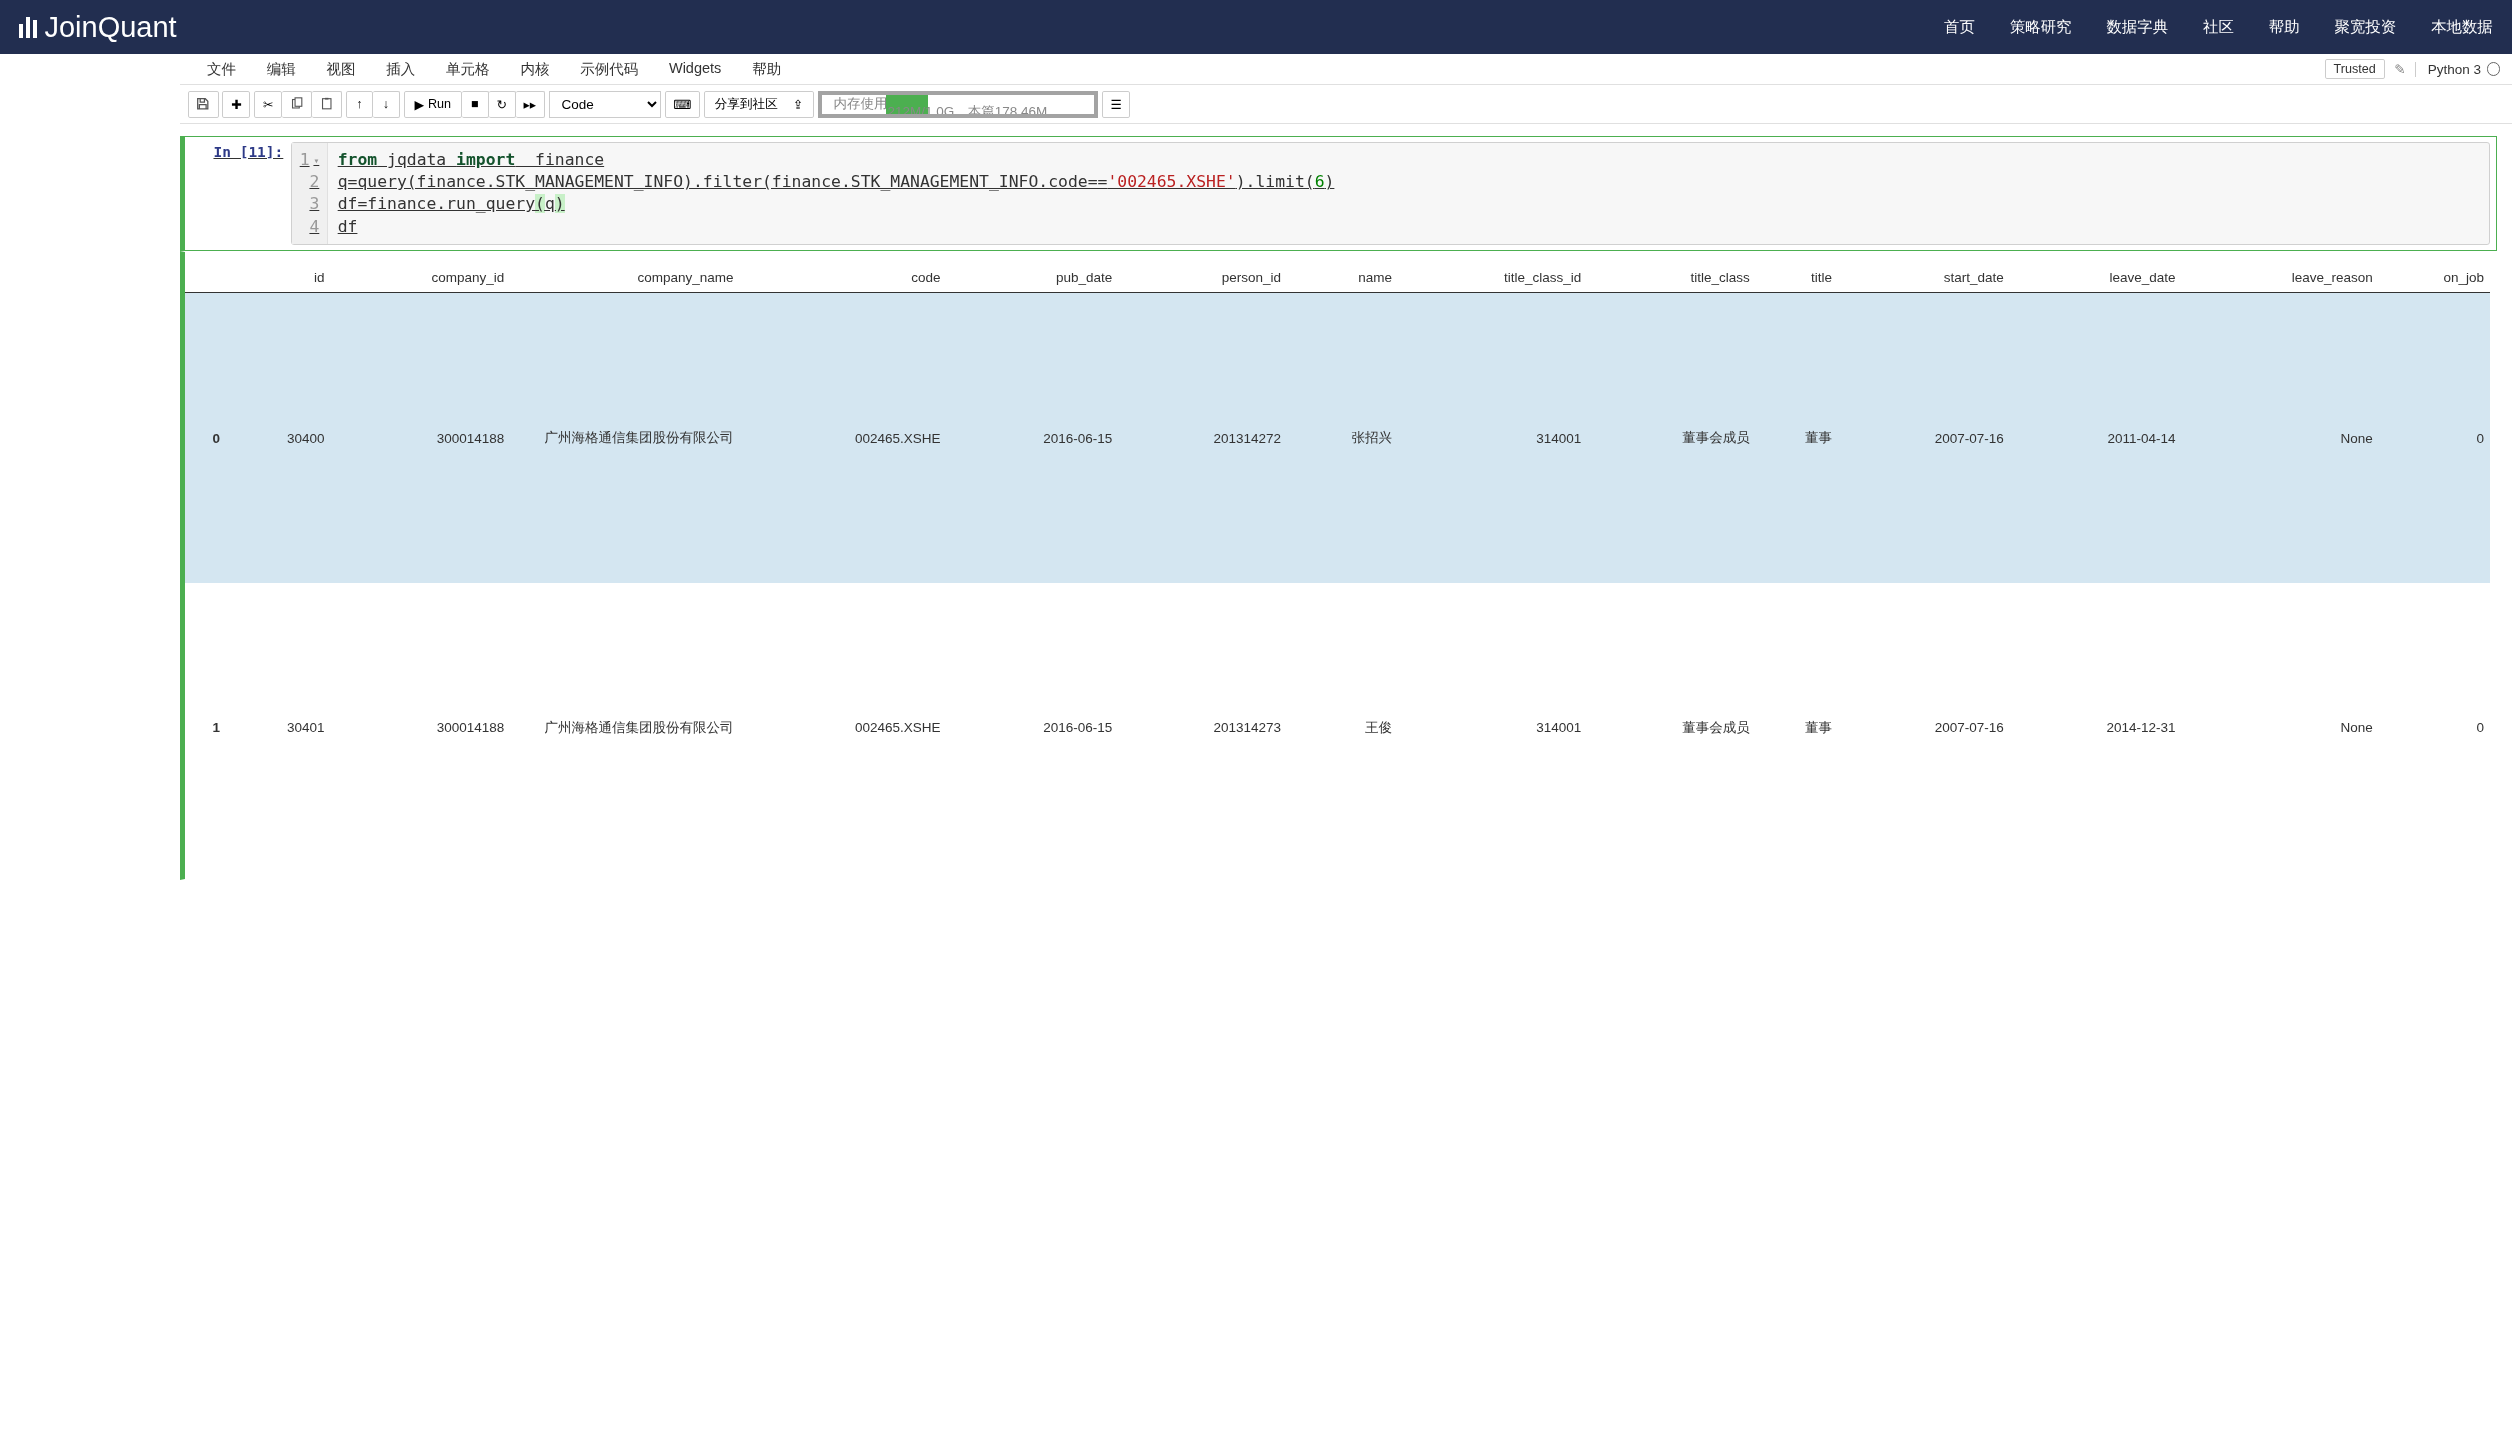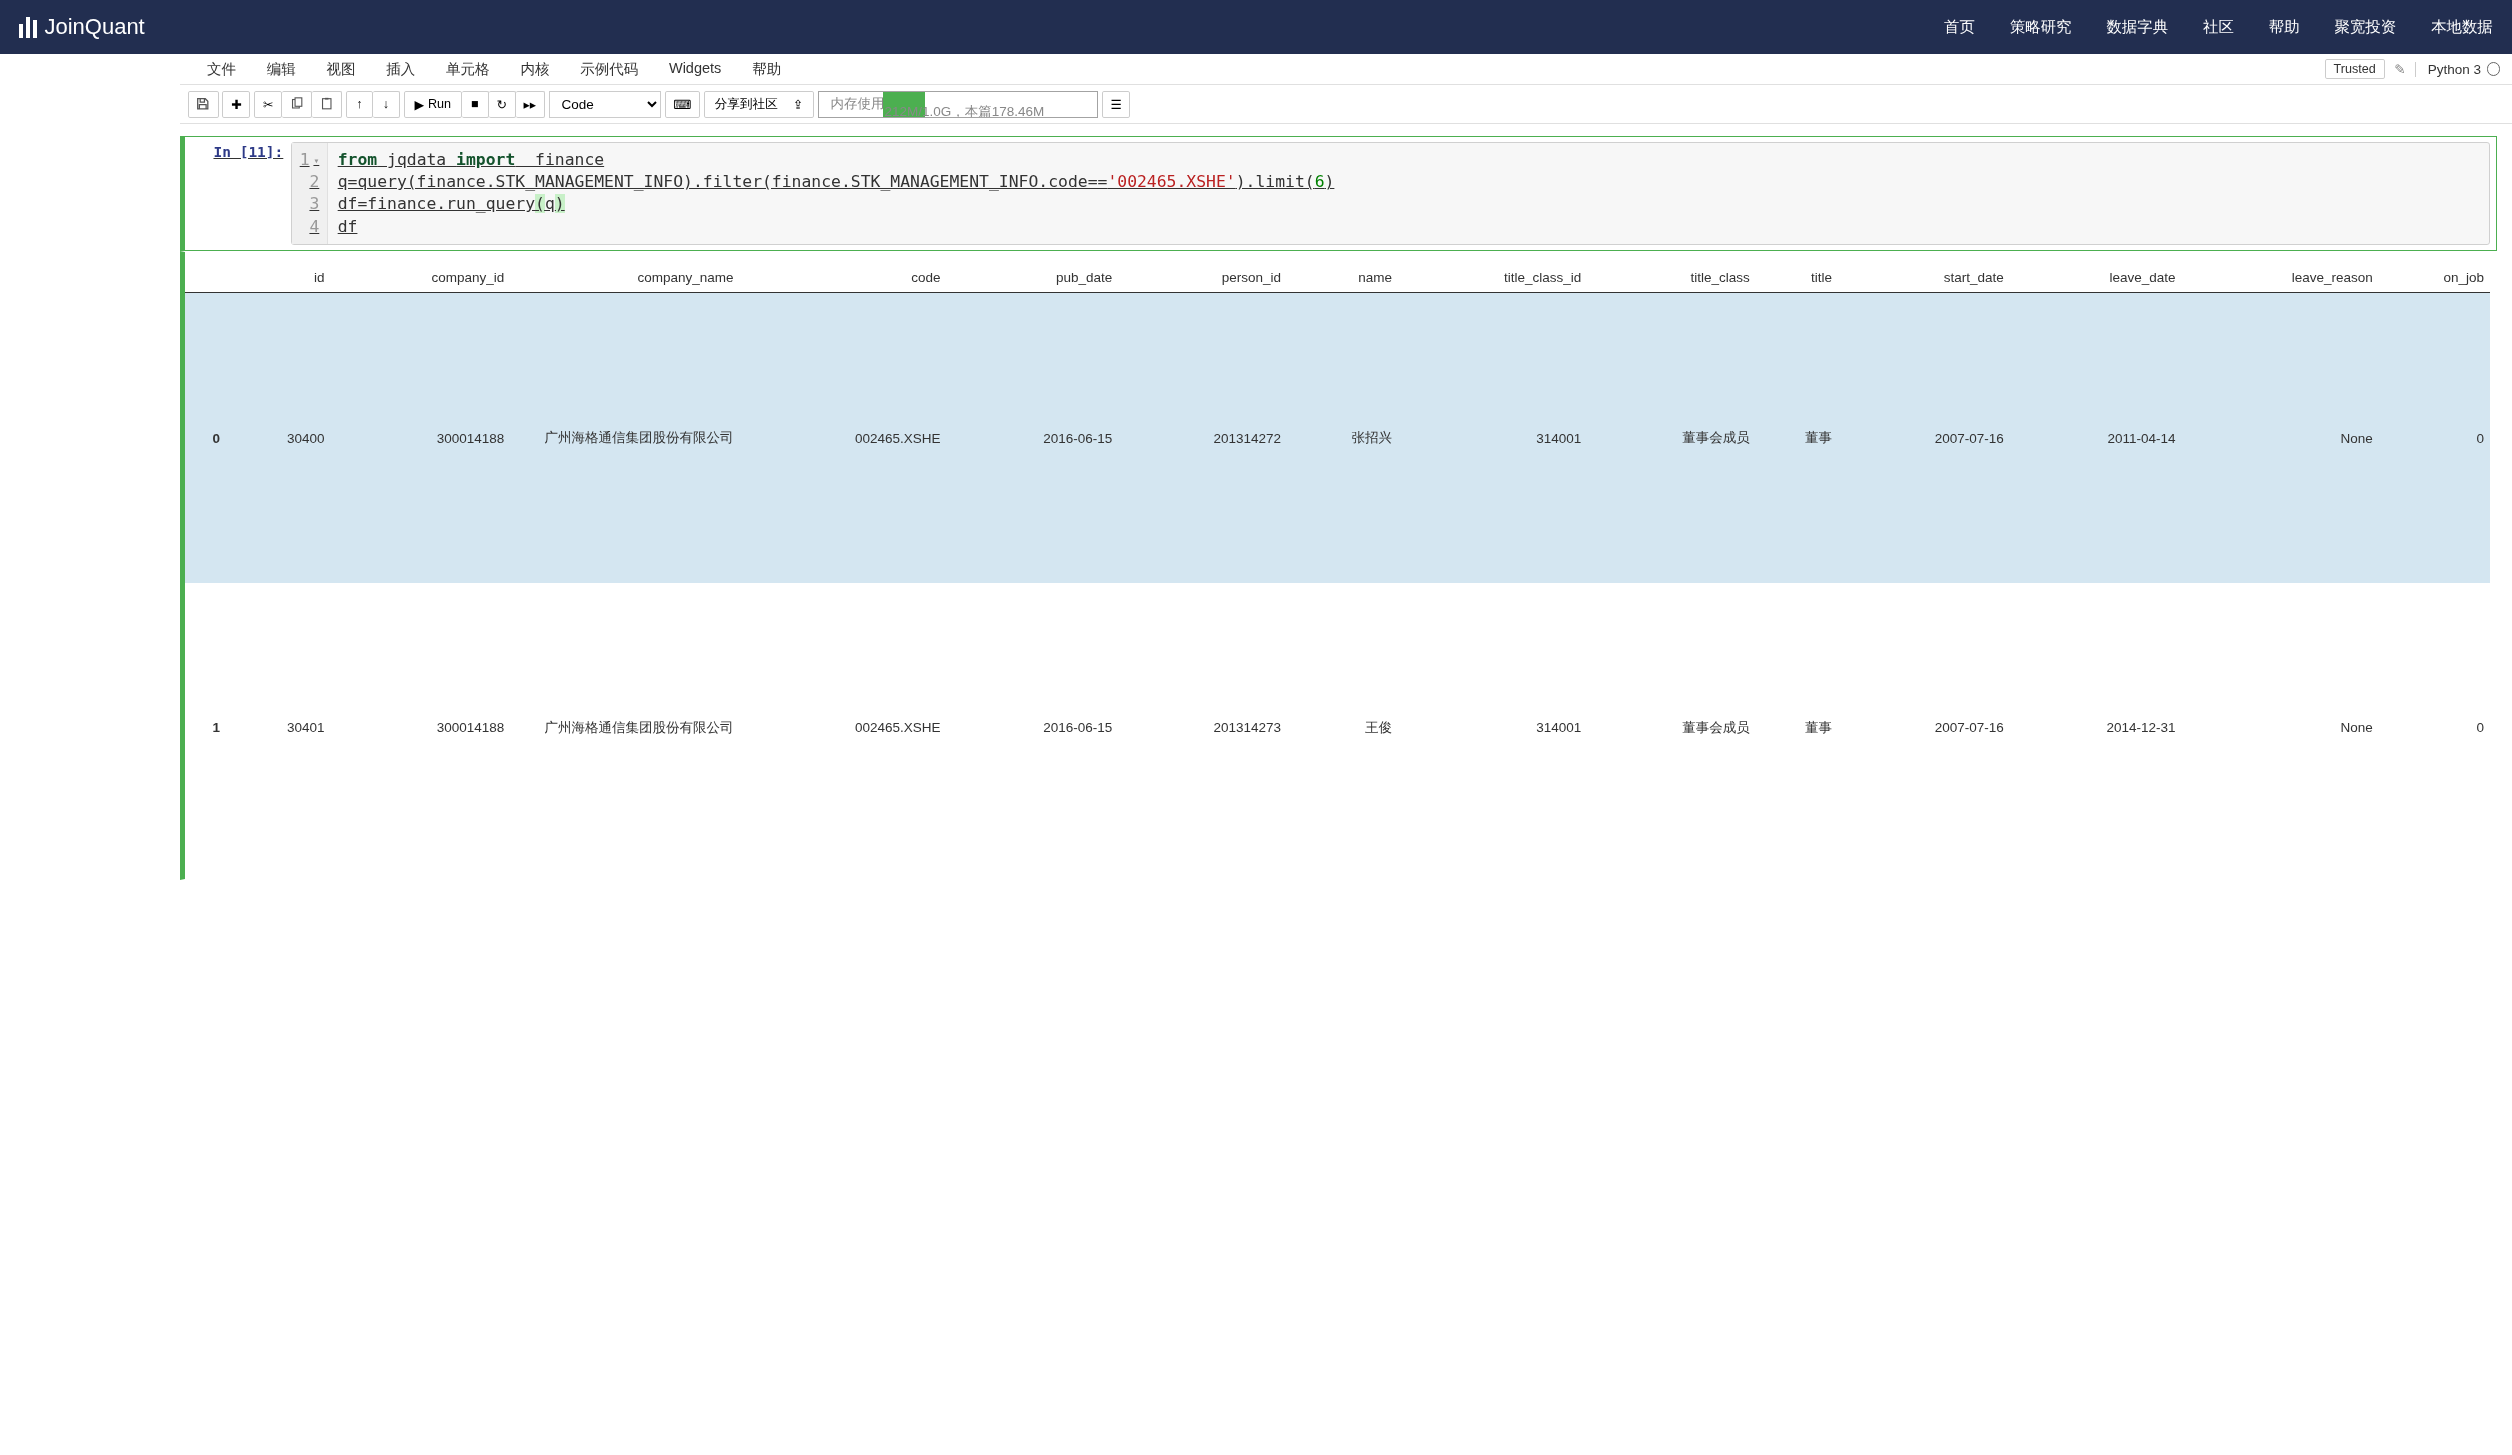--- a/index.html
+++ b/index.html
@@ -1,18 +1,18 @@
 <!DOCTYPE html>
 <html><head>
 <meta charset="utf-8">
 <style>
 * { margin:0; padding:0; box-sizing:border-box; }
 body { font-family:-apple-system,BlinkMacSystemFont,"Segoe UI",Helvetica,Arial,sans-serif; font-size:13.5px; color:#333; background:#fff; }
 .header { background:#222e50; height:54px; display:flex; align-items:center; justify-content:space-between; padding:0 19.3px; }
-.logo { display:flex; align-items:center; color:#fff; font-size:22px; font-weight:500; gap:7.7px; }
+.logo { display:flex; align-items:center; color:#fff; font-size:29px; font-weight:500; gap:7.7px; }
 .logo-icon { display:flex; gap:2.9px; align-items:flex-end; }
 .logo-icon span { width:3.9px; background:#fff; display:inline-block; }
 .logo-icon span:nth-child(1){height:13.5px;} .logo-icon span:nth-child(2){height:21px;} .logo-icon span:nth-child(3){height:17.4px;}
 .nav { display:flex; gap:35px;align-items:flex-end; }
 .nav a { color:#fff; text-decoration:none; font-size:15.4px; }
 .notebook { max-width:100%; }
 .menubar { border-bottom:1px solid #e0e0e0; padding:0 11.6px; display:flex; align-items:center; height:31px; margin-left:180px; }
 .menubar-left { display:flex; gap:0; }
 .menubar-left span { padding:3.9px 15.4px; cursor:pointer; font-size:14.5px; }
 .menubar-right { margin-left:auto; display:flex; align-items:center; gap:9.7px; font-size:13.5px; }
@@ -20,21 +20,21 @@
 .edit-icon { color:#888; cursor:pointer; }
 .kernel { border-left:1px solid #ccc; padding-left:11.6px; display:flex; align-items:center; gap:5.8px; }
 .kernel-dot { width:13.5px; height:13.5px; border:1px solid #666; border-radius:50%; }
 .toolbar { border-bottom:1px solid #e0e0e0; padding:3.9px 7.7px; display:flex; align-items:center; gap:3.9px; height:39px; margin-left:180px; }
 .tbtn { border:1px solid #ccc; background:#fff; padding:3.9px 7.7px; border-radius:1.9px; cursor:pointer; min-width:27px; height:27px; display:inline-flex; align-items:center; justify-content:center; font-size:12.6px; }
 .tbtn-group { display:flex; }
 .tbtn-group .tbtn:not(:first-child){border-left:none;}
 .run-btn { gap:3.9px; padding:3.9px 9.7px; }
 .select-cell { border:1px solid #ccc; height:27px; padding:1.9px 29px 1.9px 7.7px; font-size:13.5px; min-width:112px; background:#fff; }
 .share-btn { display:flex; align-items:center; gap:15px; padding:3.9px 9.7px; }
-.mem-box { border:1px solid #a3a3a3; height:27px; display:flex; align-items:center; padding:0 7.7px; font-size:13.5px; color:#888; min-width:280px; position:relative; overflow:hidden; }
+.mem-box { border:4px solid #a3a3a3; height:27px; display:flex; align-items:center; padding:0 7.7px; font-size:13.5px; color:#888; min-width:280px; position:relative; overflow:hidden; }
 .mem-bar { position:absolute; left:64px; top:0; bottom:0; width:42px; background:#4caf50; }
 .mem-text { position:relative; z-index:1; padding-left:3.9px;}
 .mem-val { position:relative; z-index:1; color:#888;margin-top:16px;}
 .content { padding:11.6px 15.4px 11.6px 180px; }
 .cell { display:flex; border:1px solid transparent; }
 .cell.selected { border:1px solid #4caf50; border-left:5.8px solid #4caf50;text-decoration:underline; }
 .prompt-col { width:106px; text-align:right; padding:7.7px 7.7px 0 0; font-family:Menlo,Monaco,monospace; font-size:14.5px; flex-shrink:0; }
 .in-prompt { color:#2e3a87; font-weight:bold; }
 .out-prompt { color:#c0392b; font-weight:bold; }
 .cell-body { flex:1; padding:5.8px 5.8px 5.8px 0; min-width:0; }

